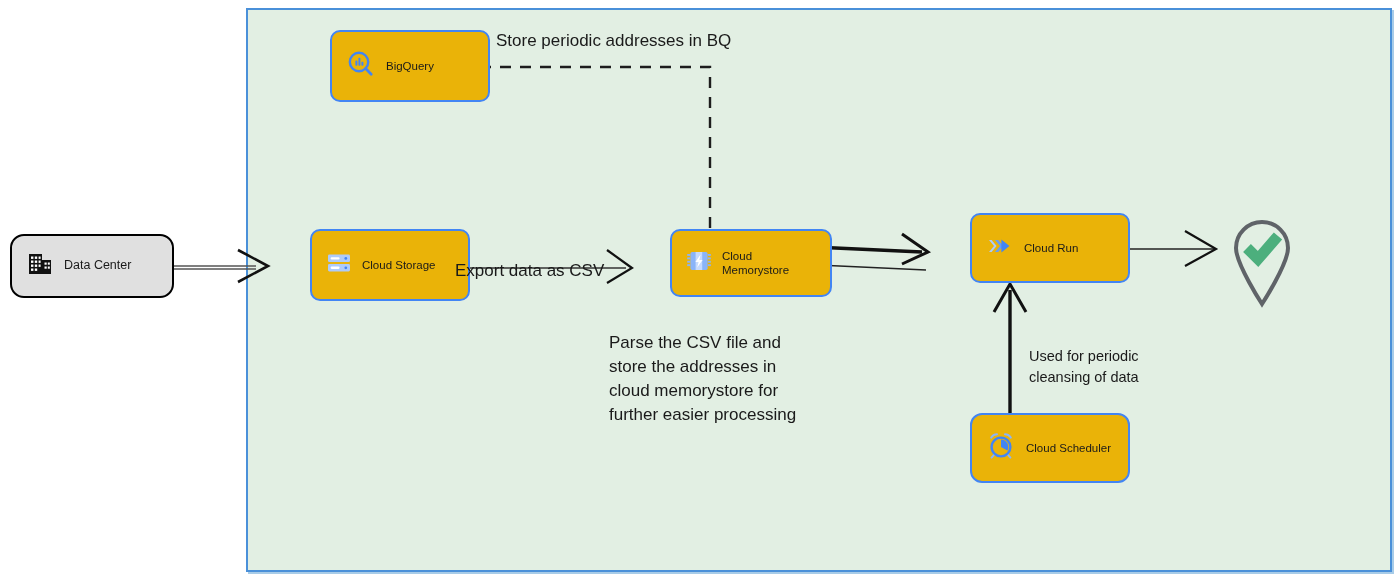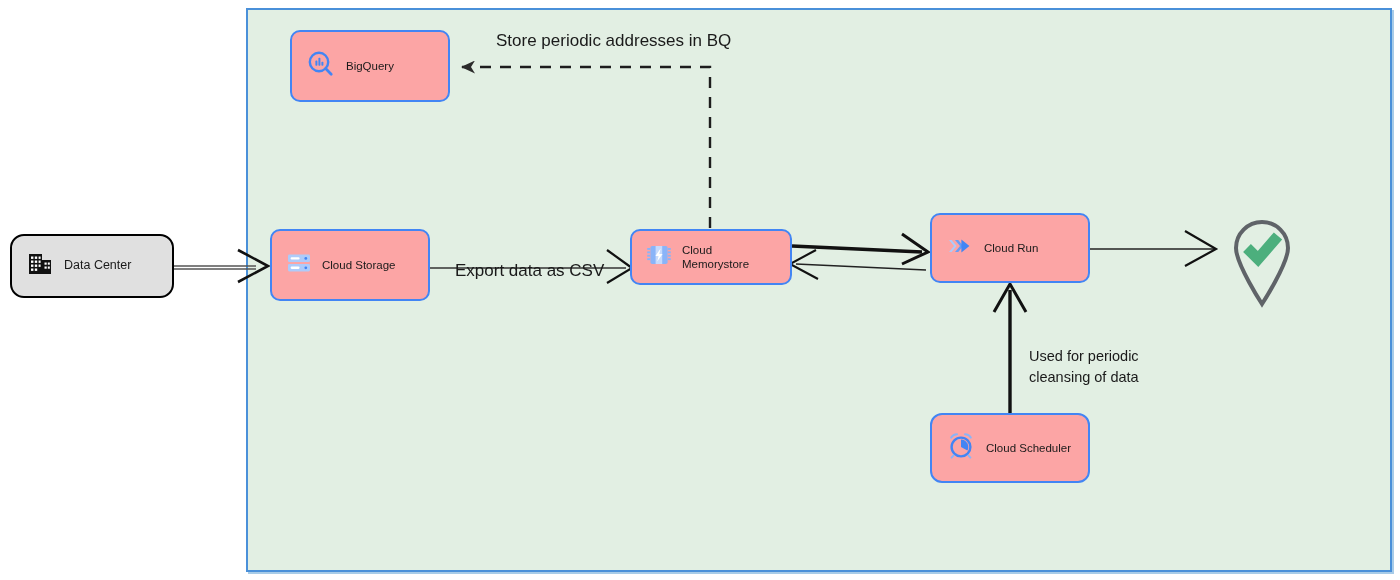--- a/index.html
+++ b/index.html
@@ -32,22 +32,23 @@
     box-sizing: border-box;
   }
   .node {
     position: absolute;
     box-sizing: border-box;
     display: flex;
     align-items: center;
     border-radius: 10px;
   }
   .node.gcp {
-    background: #fca5a5;
+    background: #eab308;
     border: 2px solid #4285f4;
+    margin-left: 40px;
   }
   .node.onprem {
     background: #e0e0e0;
     border: 2.5px solid #000000;
     border-radius: 14px;
   }
   .node .ico {
     flex: 0 0 auto;
     margin-left: 14px;
     margin-right: 10px;
@@ -195,21 +196,21 @@
           <rect x="9.4" y="11.6" width="2" height="5.2" rx="0.8"></rect>
           <rect x="12.4" y="8.8" width="2" height="8" rx="0.8"></rect>
           <rect x="15.4" y="12.8" width="2" height="4" rx="0.8"></rect>
         </g>
         <line x1="19.6" y1="19.6" x2="25.2" y2="25.2" stroke="#4285f4" stroke-width="2.8" stroke-linecap="round"></line>
       </svg>
     </span>
     <span class="nlabel">BigQuery</span>
   </div>
 
-  <div class="node gcp" style="left:630px; top:229px; width:162px; height:56px;">
+  <div class="node gcp" style="left:630px; top:229px; width:162px; height:68px;">
     <span class="ico">
       <svg width="26" height="26" viewBox="0 0 26 26">
         <g fill="#8ab4f8">
           <rect x="1.2" y="6" width="3" height="1.9"></rect>
             <rect x="1.2" y="9.4" width="3" height="1.9"></rect>
           <rect x="1.2" y="12.8" width="3" height="1.9"></rect>
             <rect x="1.2" y="16.2" width="3" height="1.9"></rect>
           <rect x="21.8" y="6" width="3" height="1.9"></rect>
             <rect x="21.8" y="9.4" width="3" height="1.9"></rect>
           <rect x="21.8" y="12.8" width="3" height="1.9"></rect>
@@ -257,14 +258,18 @@
   </div>
 
   <div class="edge-label" style="left:496px; top:31px;">Store periodic addresses in BQ</div>
 
   <div class="edge-label" style="left:455px; top:216px;margin-top:45px;">Export data as CSV</div>
 
   <div class="note small" style="left:1029px; top:346px; width:180px;">Used for periodic
 cleansing of data</div>
 
 
+  <div class="note" style="left:609px; top:331px; width:250px;">Parse the CSV file and
+store the addresses in
+cloud  memorystore for
+further easier processing</div>
 
 </div>
 
 </body></html>

